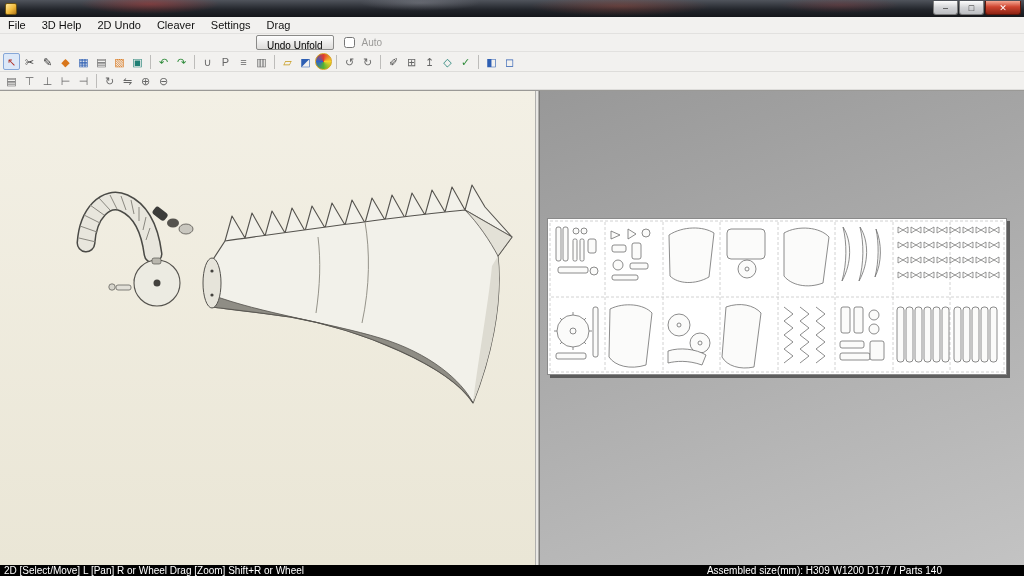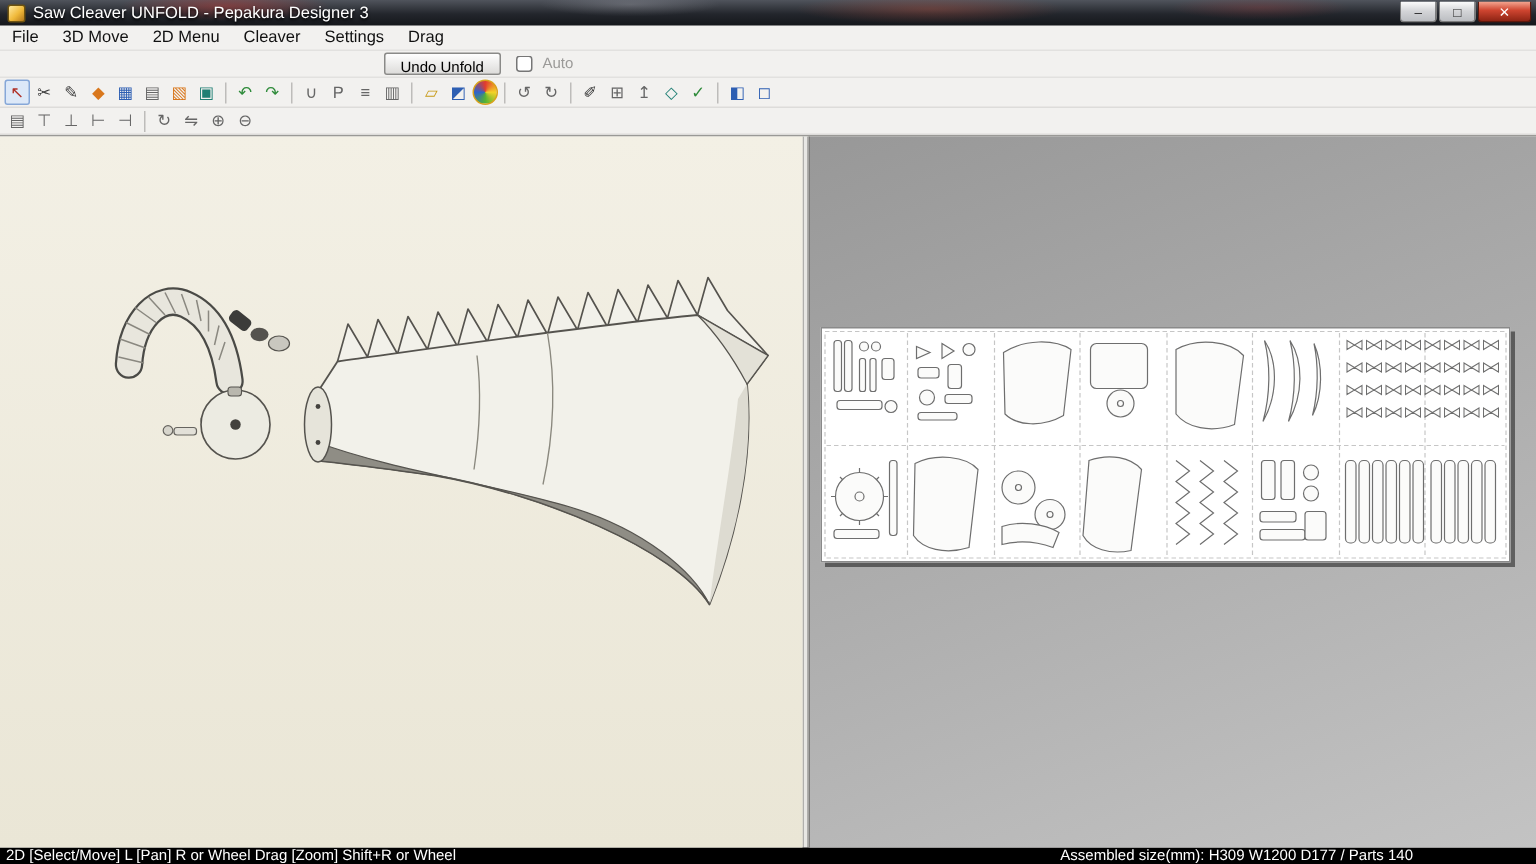--- a/index.html
+++ b/index.html
@@ -109,32 +109,31 @@
   }
   .status-right { margin-right: 78px; }
 </style>
 </head>
 <body>
 
 <div class="window">
 
   <div class="titlebar">
     <div class="app-icon"></div>
-    <span class="title-text">Saw Cleaver UNFOLD - Pepakura Designer 3</span>
     <div class="win-buttons">
       <button class="win-btn">–</button>
       <button class="win-btn">□</button>
       <button class="win-btn close">✕</button>
     </div>
   </div>
 
   <div class="menubar">
     <span class="menu-item">File</span>
-    <span class="menu-item">3D Move</span>
-    <span class="menu-item">2D Menu</span>
+    <span class="menu-item">3D Help</span>
+    <span class="menu-item">2D Undo</span>
     <span class="menu-item">Cleaver</span>
     <span class="menu-item">Settings</span>
     <span class="menu-item">Drag</span>
   </div>
 
   <div class="undo-row">
     <button class="undo-btn">Undo Unfold</button>
     <span class="auto-wrap">
       <input type="checkbox" style="">
       <span class="auto-label">Auto</span>

